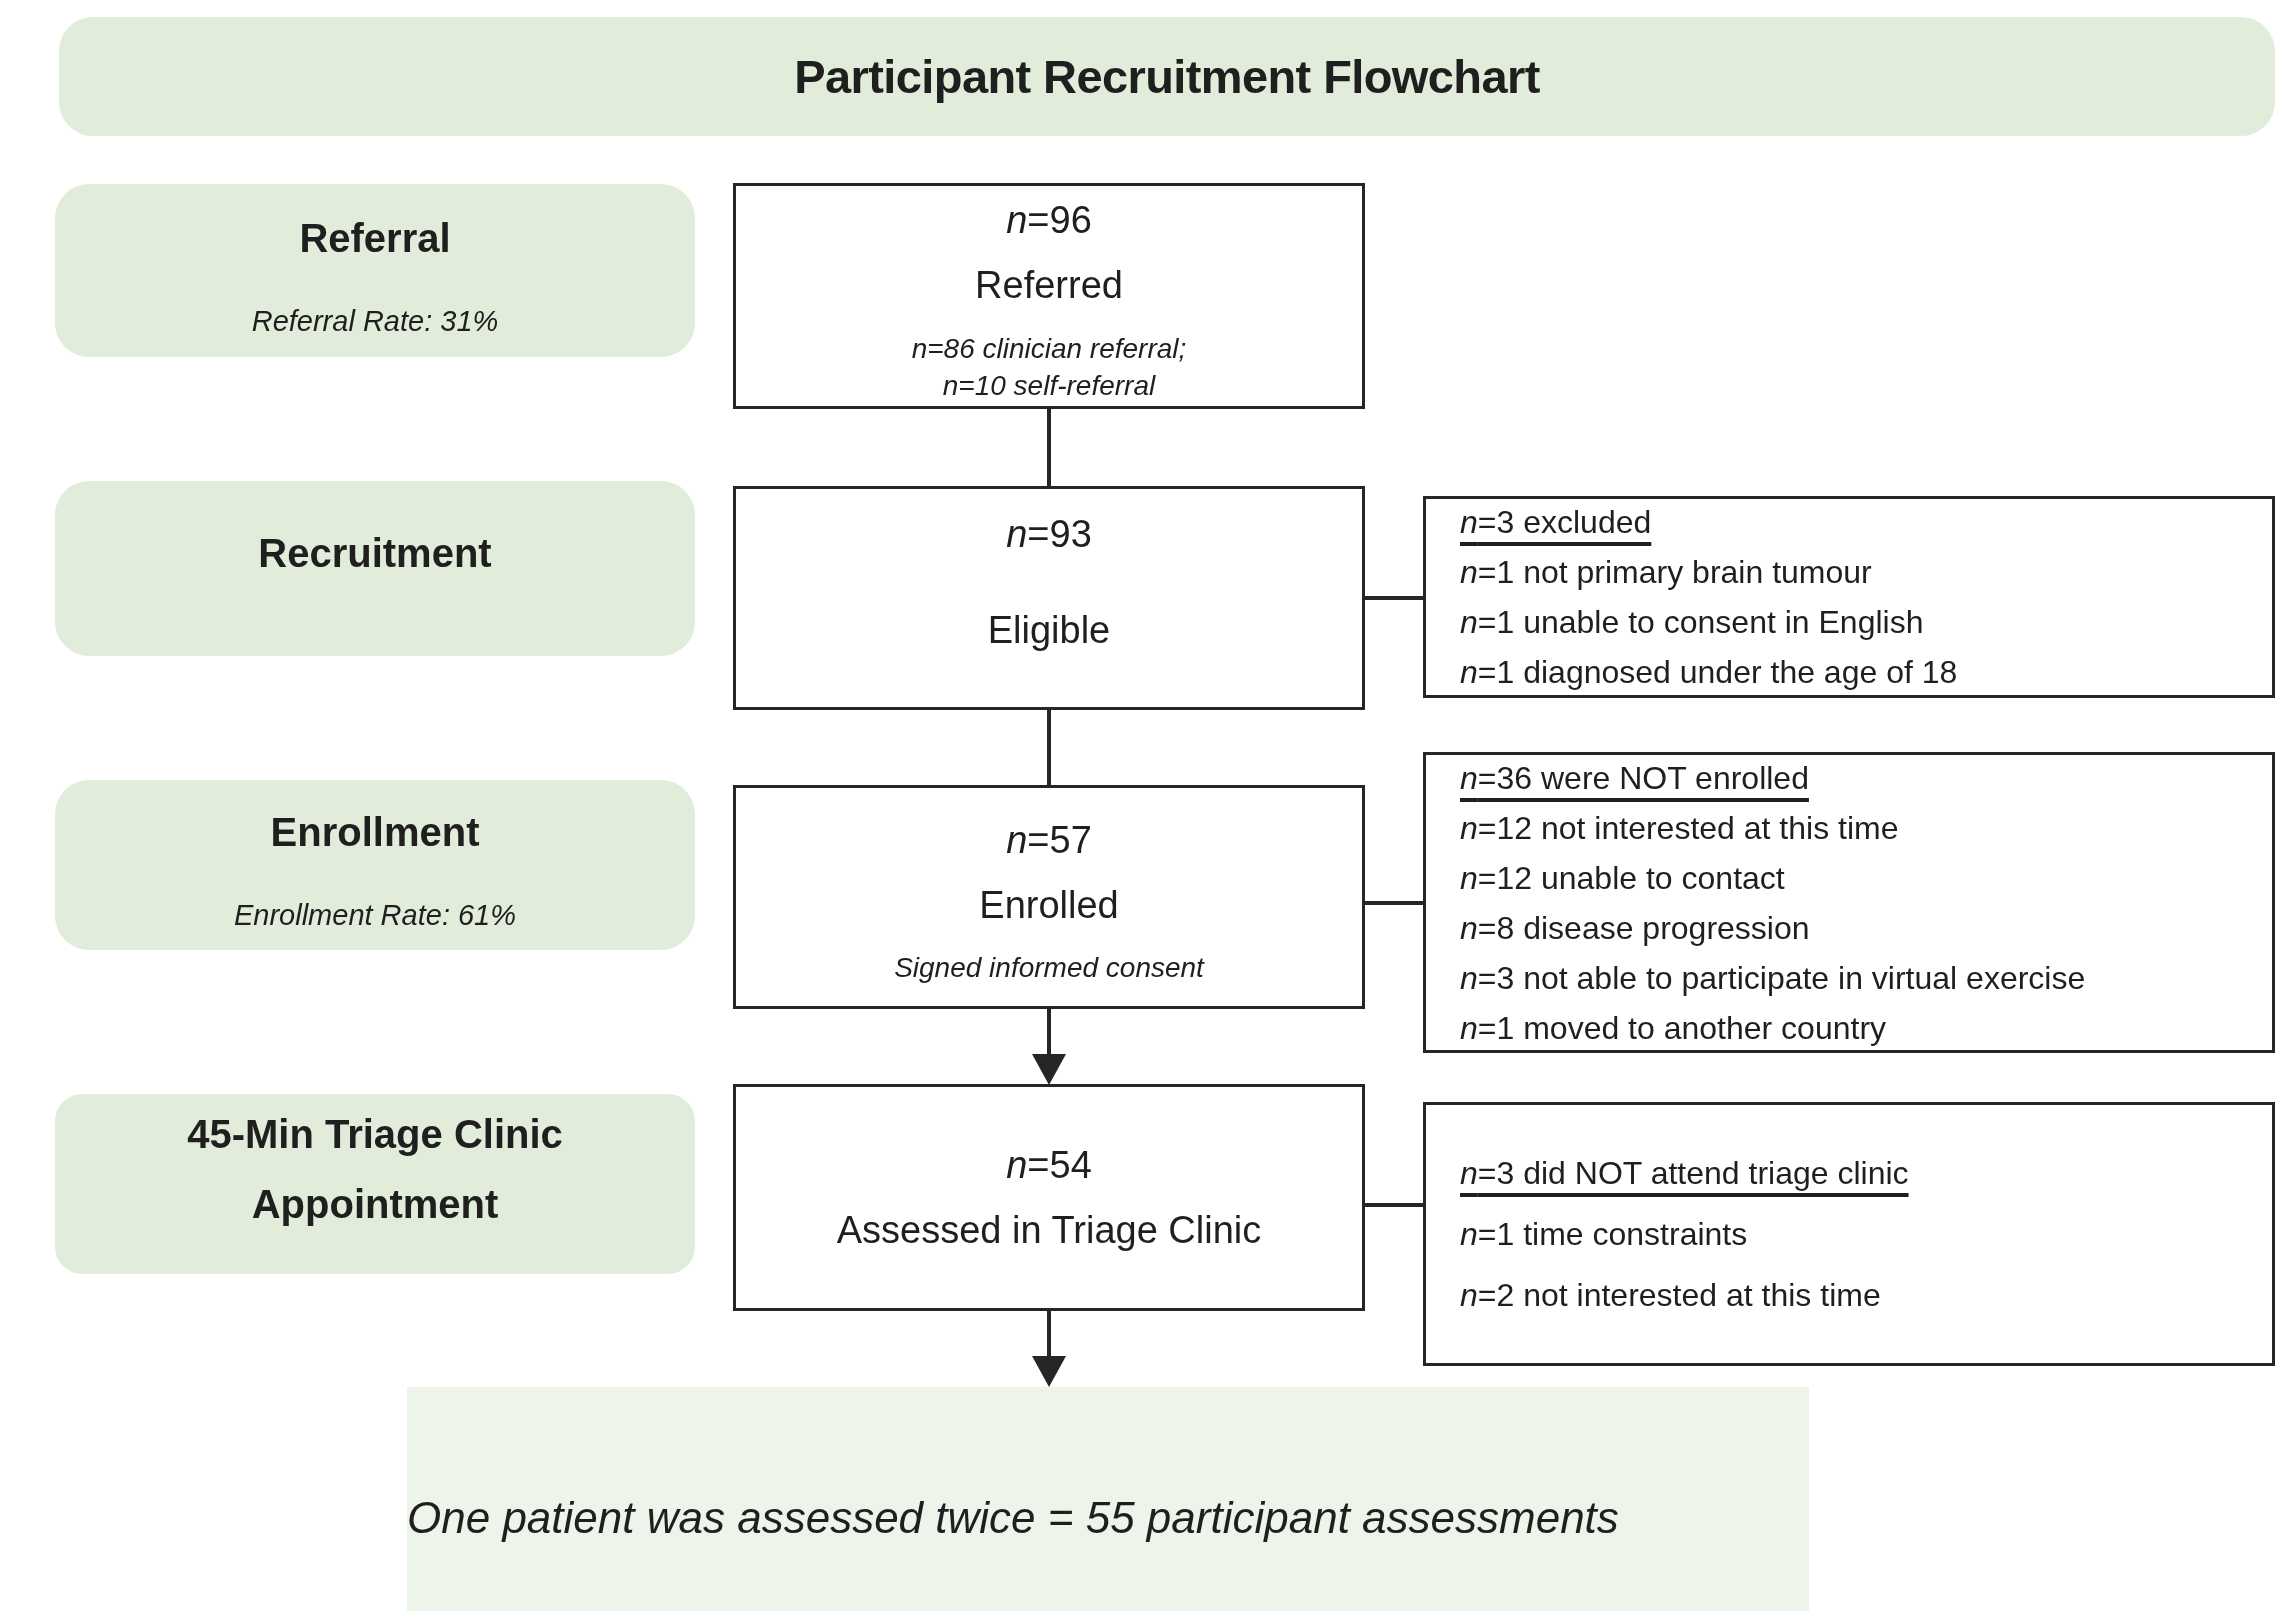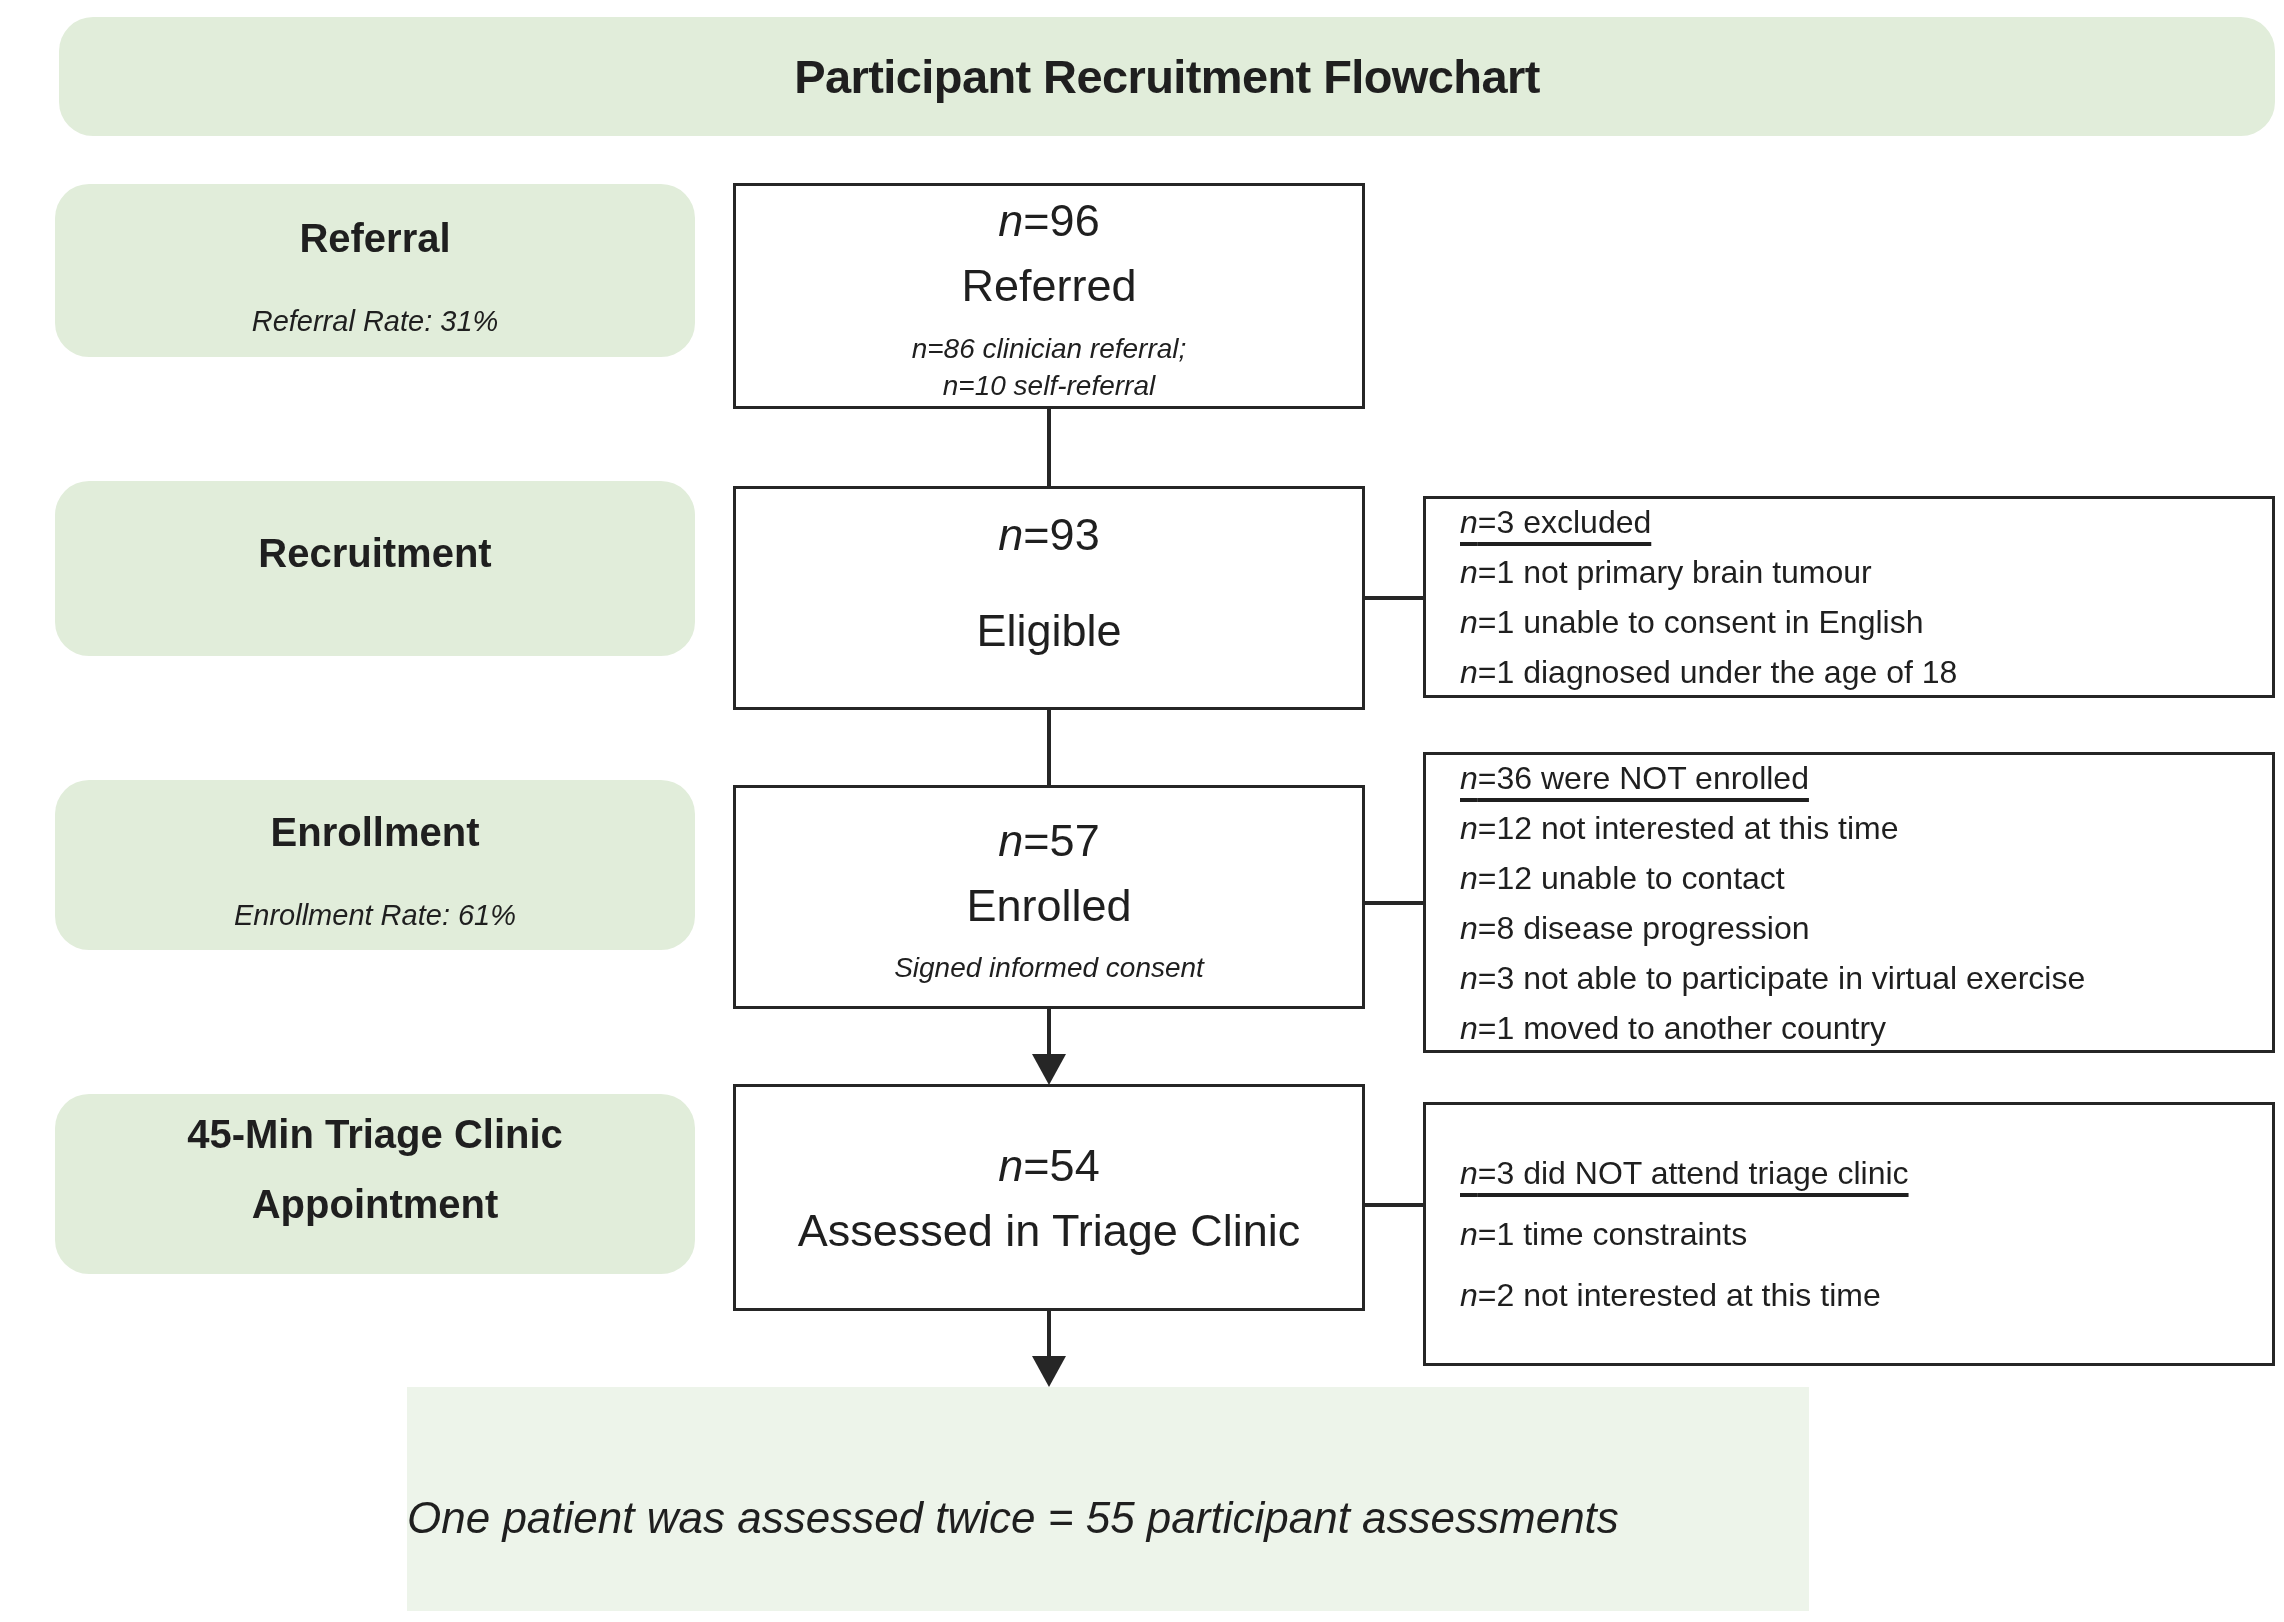--- a/index.html
+++ b/index.html
@@ -13,32 +13,32 @@
   
   .banner{background:var(--stage-fill,#e1edda);border-radius:34px;display:flex;
           flex-direction:column;align-items:center;justify-content:center;text-align:center;}
   .title-bar{left:59px;top:17px;width:2216px;height:119px;}
   .title-text{font-size:47px;font-weight:bold;letter-spacing:-0.6px;}
 
   .stage{gap:31px;padding:0 19px;}
   .stage-0{left:55px;top:184px;width:640px;height:173px;}
   .stage-1{left:55px;top:481px;width:640px;height:175px;}
   .stage-2{left:55px;top:780px;width:640px;height:170px;}
-  .stage-3{left:55px;top:1094px;width:640px;height:180px;}
+  .stage-3{left:55px;top:1094px;width:640px;height:180px;border-radius:27px;}
   .stage-label{font-size:40px;font-weight:bold;line-height:70px;}
   .stage-sub{font-size:29px;font-style:italic;line-height:35px;}
 
   
   .flow{left:733px;width:632px;border:3.7px solid var(--line,#262626);background:#ffffff;
         display:flex;flex-direction:column;align-items:center;justify-content:center;text-align:center;}
   .flow-0{top:183px;height:226px;}
   .flow-1{top:486px;height:224px;gap:31px;}
   .flow-2{top:785px;height:224px;}
   .flow-3{top:1084px;height:227px;}
-  .flow-n,.flow-label{font-size:45px;line-height:65px;}
+  .flow-n,.flow-label{font-size:38px;line-height:65px;}
   .flow-notes{font-size:28px;font-style:italic;line-height:37px;margin-top:11.2px;}
   .flow-notes:empty{margin-top:0;}
 
   
   .side{left:1423px;width:852px;border:3.7px solid var(--line,#262626);background:#ffffff;
         display:flex;flex-direction:column;justify-content:center;
         padding:0 21px 0 34px;font-size:32px;white-space:nowrap;}
   .side-0{top:496px;height:202px;line-height:50px;}
   .side-1{top:752px;height:301px;line-height:50px;}
   .side-2{top:1102px;height:264px;line-height:61px;}

